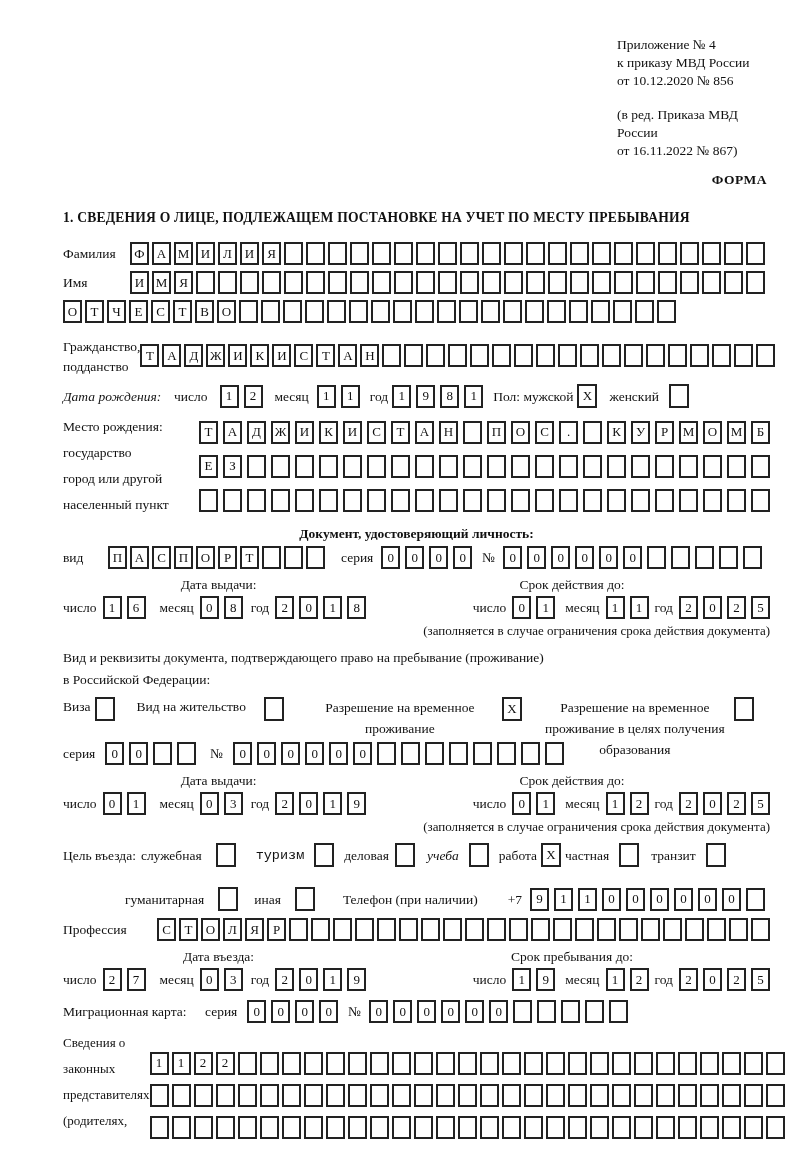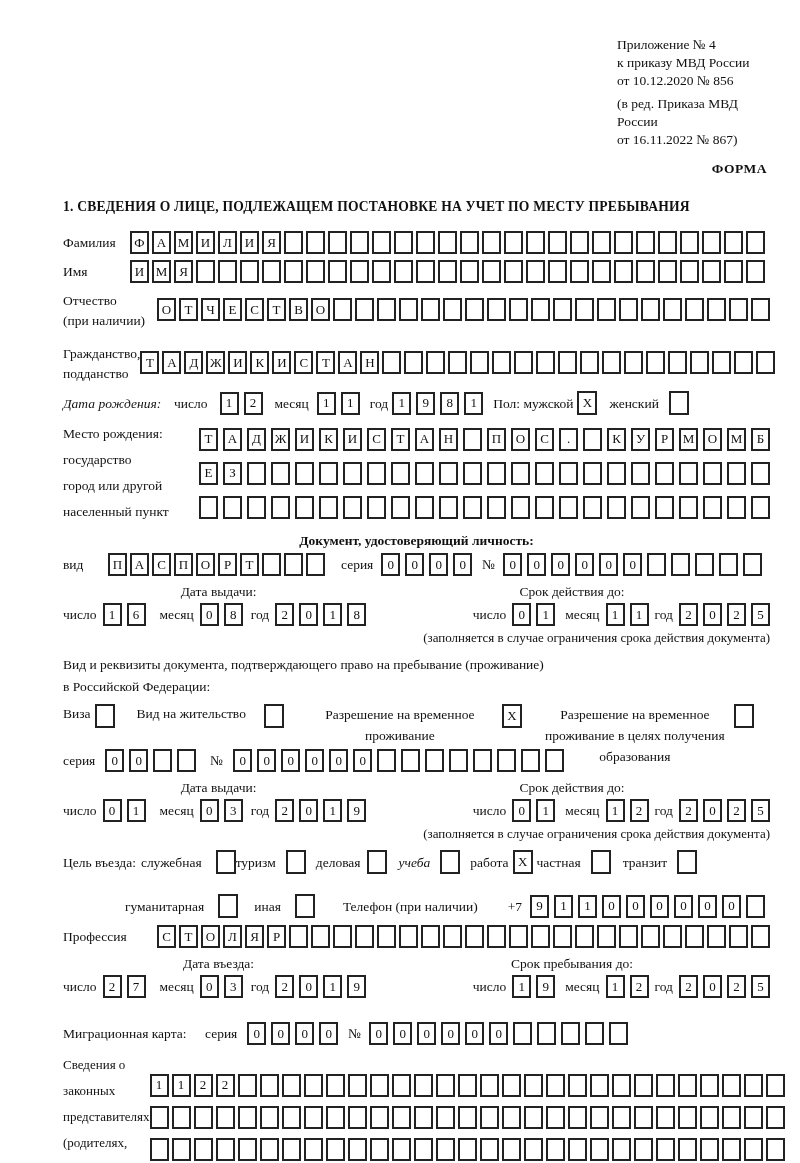--- a/index.html
+++ b/index.html
@@ -6,21 +6,21 @@
   html,body { background:#fff; }
   body {
     width:800px; height:1163px; overflow:hidden;
     font-family:"Liberation Serif", serif;
     font-size:13.5px; color:#111;
   }
   .page { padding:36px 30px 0 63px; }
 
   
   .appendix { margin-left:554px; line-height:18px; }
-  .appendix .gap { margin-top:5px; }
+  .appendix .gap { margin-top:16px; }
   .forma { text-align:right; padding-right:3px; font-weight:bold; margin-top:12px; letter-spacing:.5px; }
 
   
   .title { text-align:center; font-weight:bold; font-size:14.5px; line-height:21px; margin-top:14px; }
   .title .uline { display:inline-block; width:58px; border-bottom:2px solid #333; height:12px; margin-left:8px; }
 
   .sec1 { font-weight:bold; font-size:13.6px; margin-top:22px; letter-spacing:.2px; }
 
   
   .row { display:flex; align-items:center; margin-top:6px; }
@@ -136,24 +136,20 @@
         <span class="cell"></span>
         <span class="cell"></span>
         <span class="cell"></span>
         <span class="cell"></span>
         <span class="cell"></span>
         <span class="cell"></span>
       </span>
   </div>
 
   <div class="row">
-    <span style="width:105px;">
-      <span class="lbl">Отчество</span><br>
-      <span class="lbl2">(при наличии)</span>
-    </span>
     <span class="boxes">
         <span class="cell">О</span>
         <span class="cell">Т</span>
         <span class="cell">Ч</span>
         <span class="cell">Е</span>
         <span class="cell">С</span>
         <span class="cell">Т</span>
         <span class="cell">В</span>
         <span class="cell">О</span>
         <span class="cell"></span>
@@ -510,21 +506,21 @@
           <span class="cell">5</span>
         </span>
     </span>
   </div>
   <div class="limit-note">(заполняется в случае ограничения срока действия документа)</div>
 
   <div class="row" style="margin-top:8px;">
     <span class="lbl">Цель въезда:</span>
     <span class="lbl" style="margin-left:5px;">служебная</span>
     <span class="chk" style="margin-left:14px;"></span>
-    <span class="lbl" style="margin-left:0;">туризм</span>
+    <span class="lbl" style="margin-left:20px;font-family:Liberation Mono, monospace;">туризм</span>
     <span class="chk" style="margin-left:10px;"></span>
     <span class="lbl" style="margin-left:10px;">деловая</span>
     <span class="chk" style="margin-left:6px;"></span>
     <span class="lbl" style="margin-left:12px;font-style:italic;">учеба</span>
     <span class="chk" style="margin-left:10px;"></span>
     <span class="lbl" style="margin-left:10px;">работа</span>
     <span class="chk" style="margin-left:4px;">X</span>
     <span class="lbl" style="margin-left:4px;">частная</span>
     <span class="chk" style="margin-left:10px;"></span>
     <span class="lbl" style="margin-left:12px;">транзит</span>
@@ -624,21 +620,21 @@
       <span class="lbl" style="margin-left:6px;">год</span>
       <span class="boxes g5">
           <span class="cell">2</span>
           <span class="cell">0</span>
           <span class="cell">2</span>
           <span class="cell">5</span>
         </span>
     </span>
   </div>
 
-  <div class="row" style="margin-top:24px;">
+  <div class="row" style="margin-top:9px;">
     <span class="lbl" style="width:142px;">Миграционная карта:</span>
     <span class="lbl" style="margin-right:10px;">серия</span>
     <span class="boxes g5">
         <span class="cell">0</span>
         <span class="cell">0</span>
         <span class="cell">0</span>
         <span class="cell">0</span>
       </span>
     <span class="lbl" style="margin:0 8px 0 10px;">№</span>
     <span class="boxes g5">

